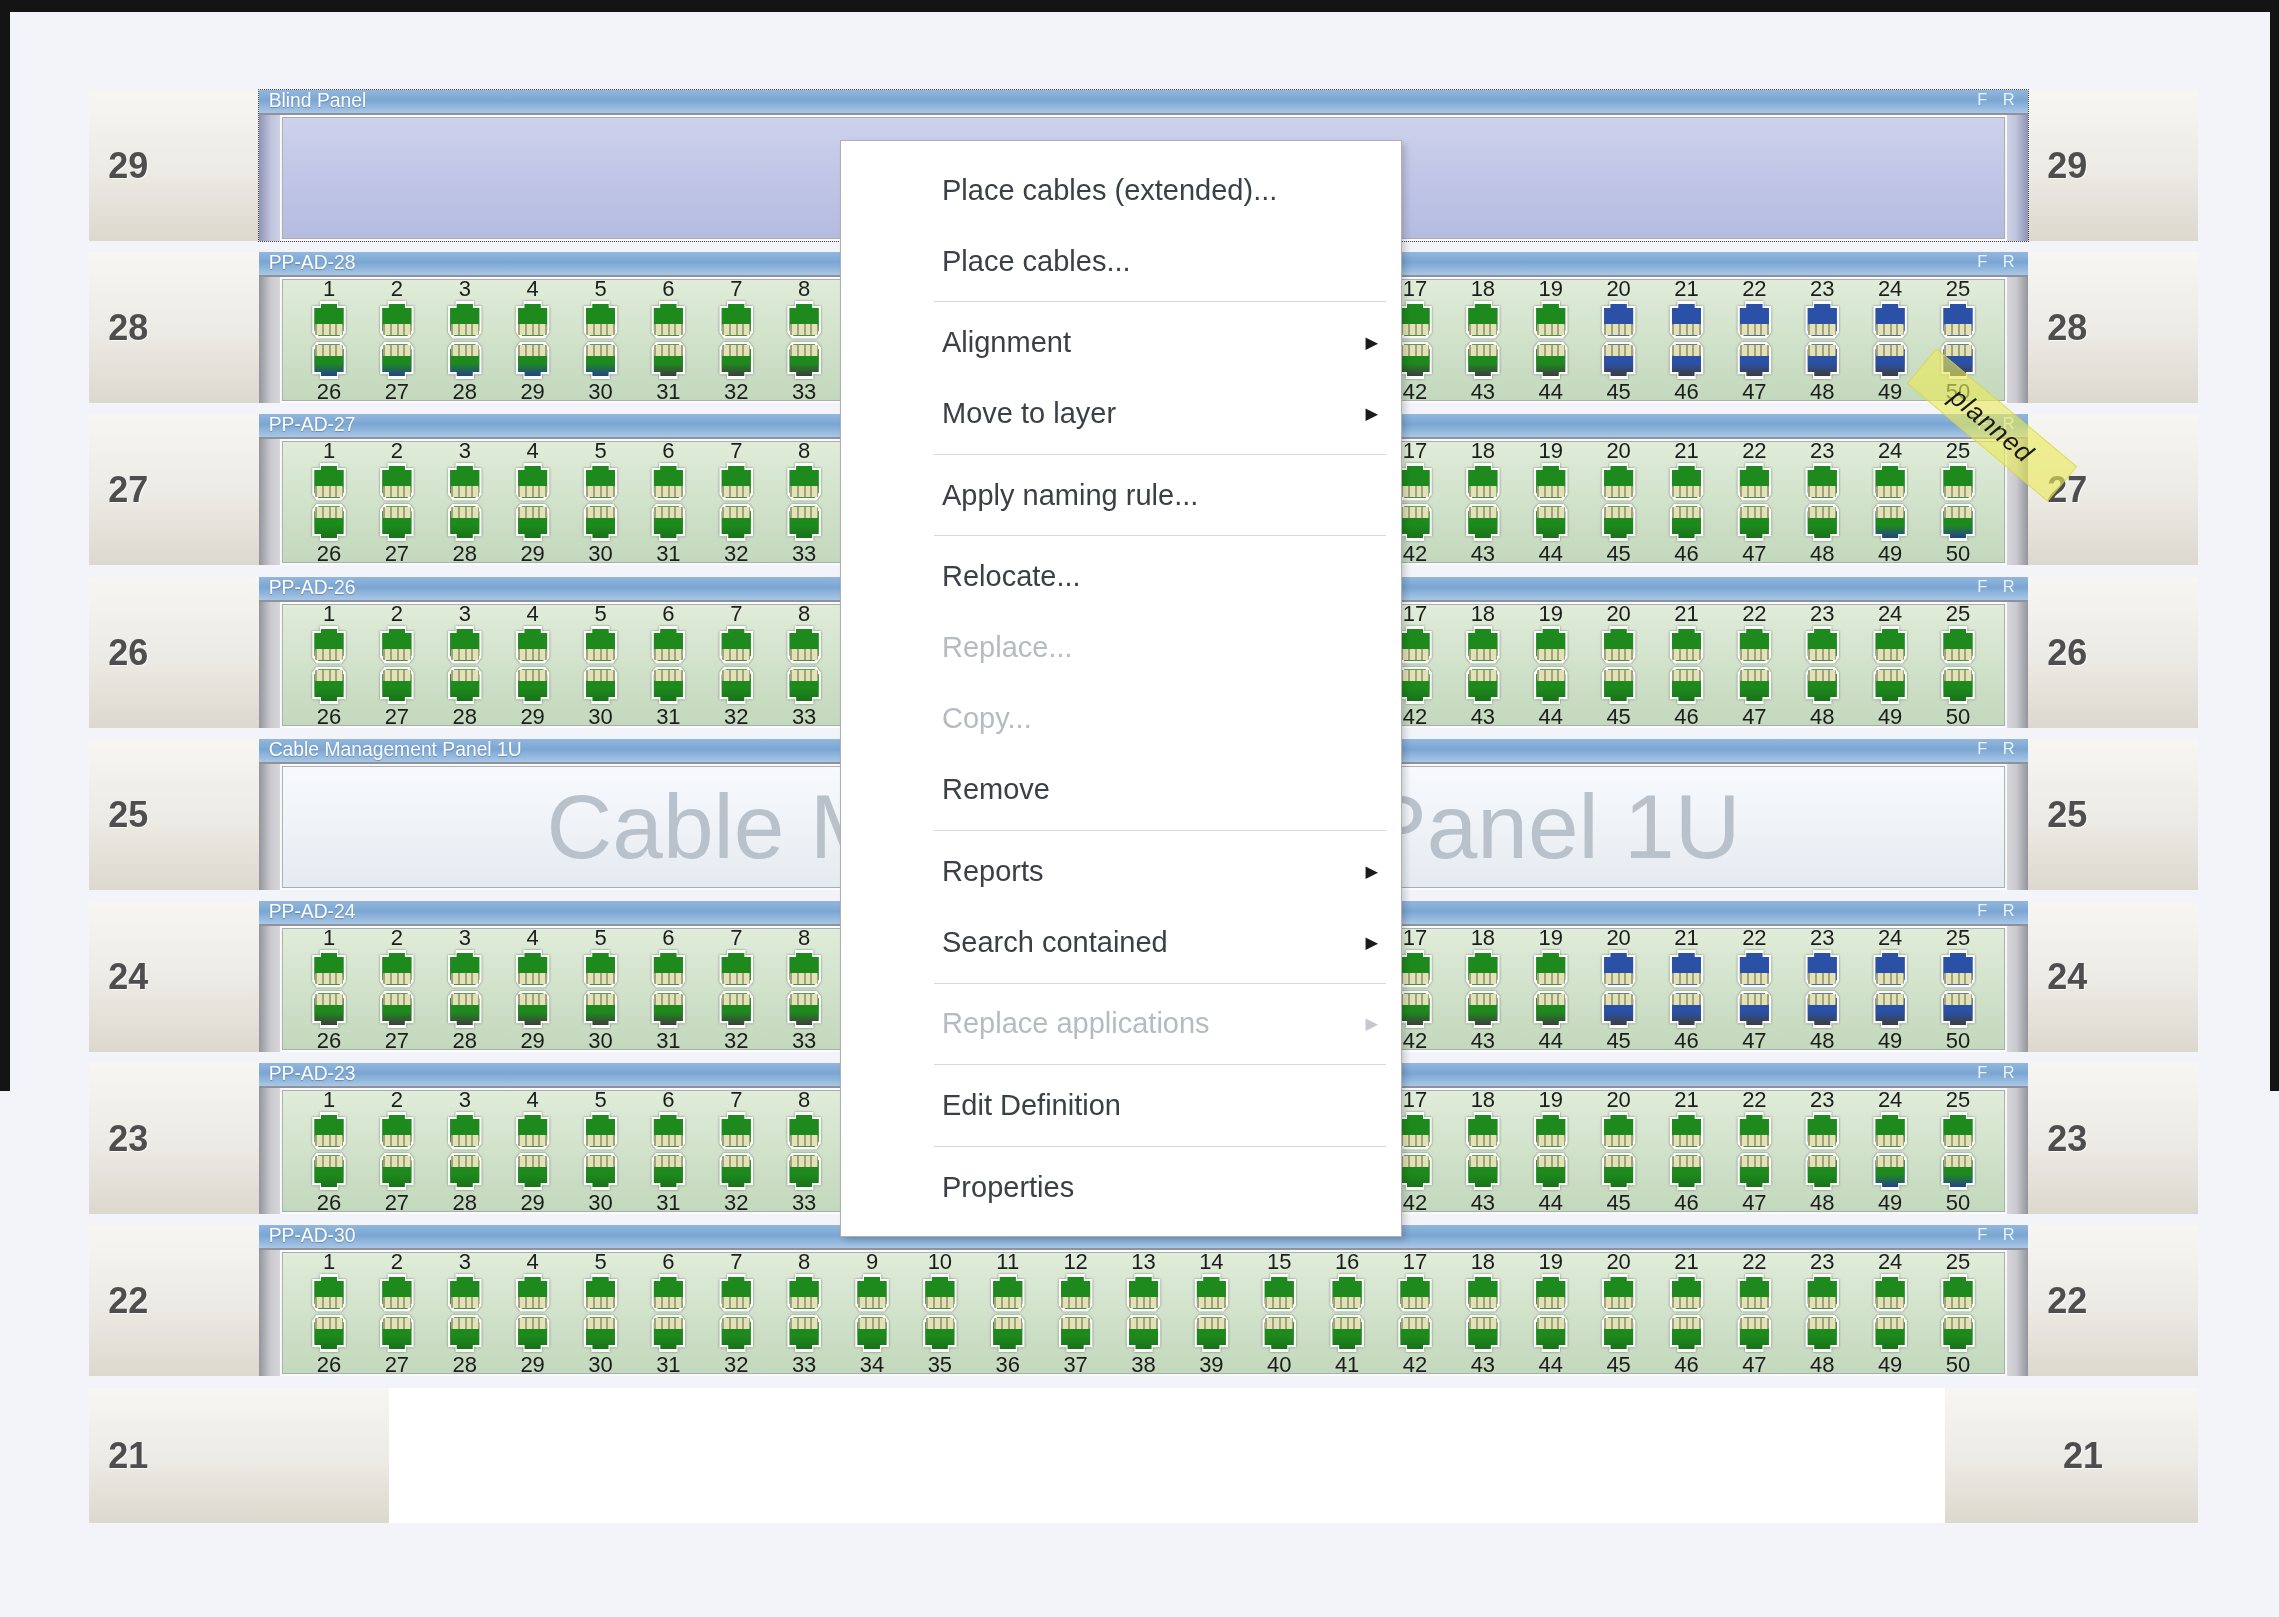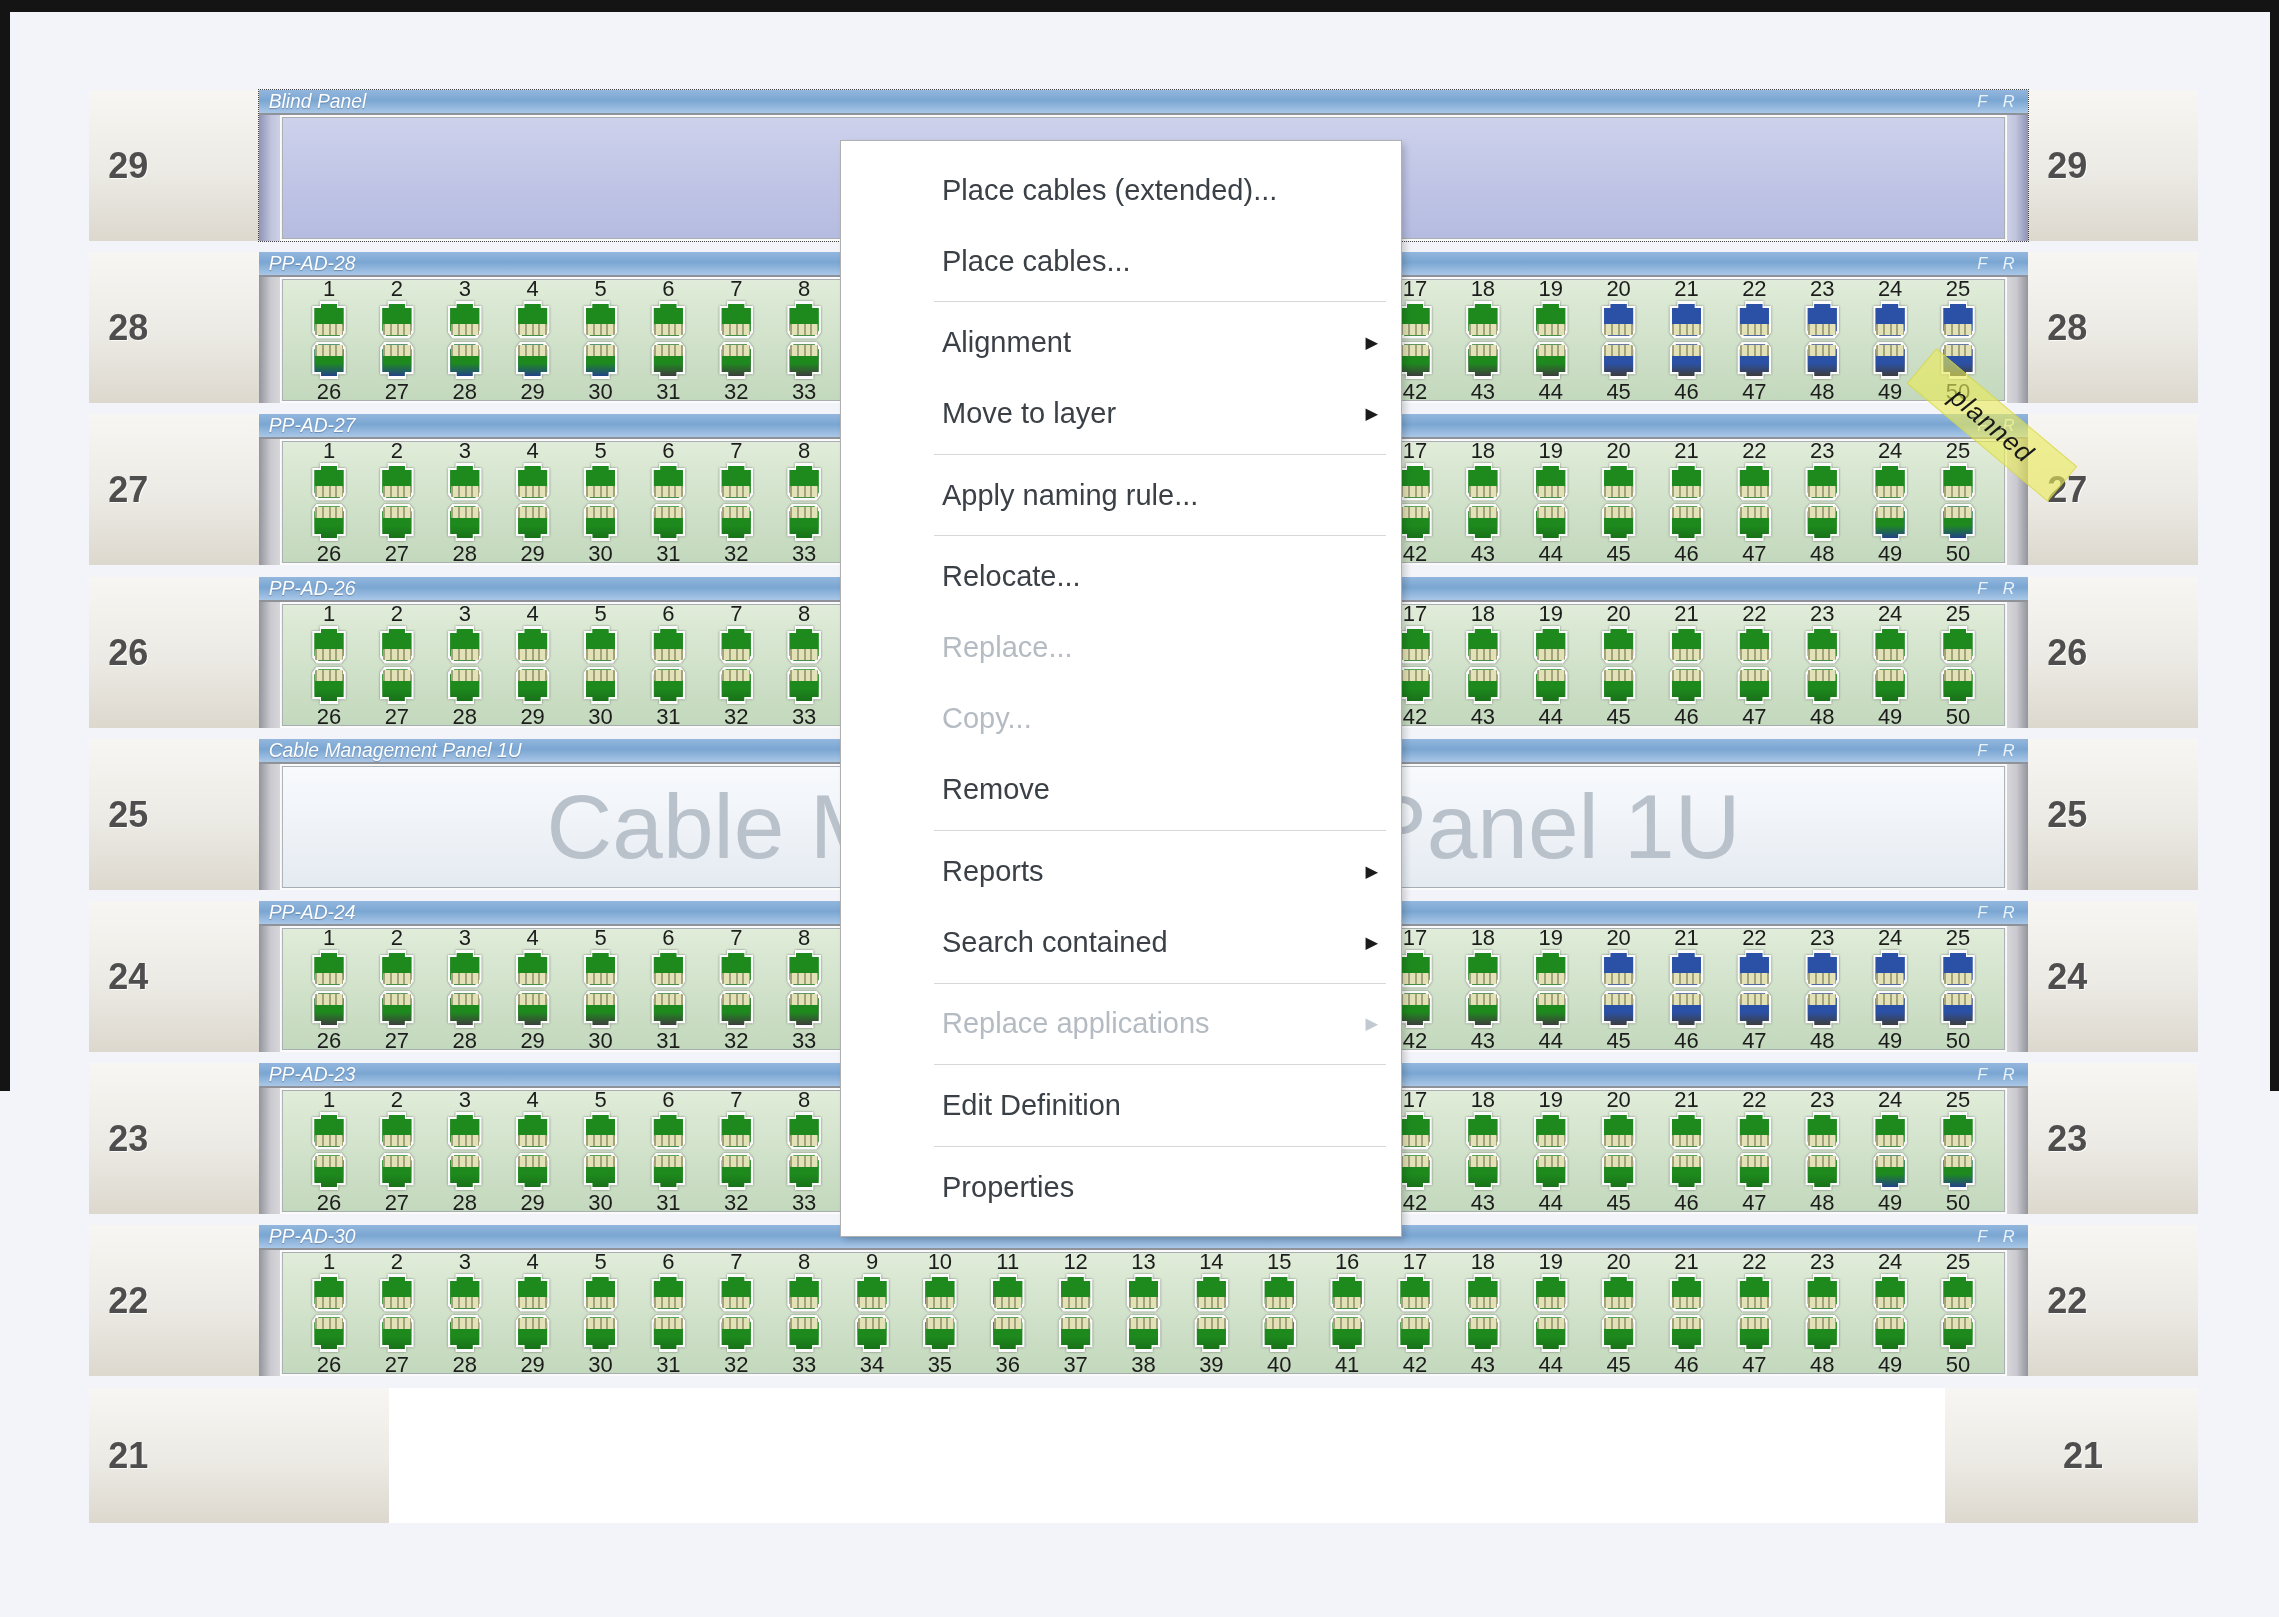--- a/index.html
+++ b/index.html
@@ -26,24 +26,24 @@
   }
   .ucell span{padding-left:19.3px;}
   .ucell.wideL{flex:0 0 300px;width:300px;}
   .ucell.wideR{flex:0 0 253px;width:253px;}
   .ucell.wideR span{padding-left:118px;}
   .empty-slot{flex:1;background:#ffffff;}
 
   .panel{flex:1;display:flex;flex-direction:column;position:relative;}
   .panel.selected{outline:1.9px dotted #3f3f3f;outline-offset:0px;}
   .panel-header{
-    height:25px;flex:0 0 25px;display:flex;align-items:center;justify-content:space-between;
+    height:25px;flex:0 0 25px;display:flex;justify-content:space-between;
     background:linear-gradient(180deg,#93b7de 0%,#7aa6d2 45%,#a9c7e7 100%);
     border-bottom:2.9px solid #8f9399;
-    padding:0 13.5px 0 9.7px;box-sizing:border-box;font-style:italic;
+    padding:0 13.5px 0 9.7px;box-sizing:border-box;
   }
   .panel-title{font-size:19.3px;color:#fdfeff;white-space:nowrap;text-shadow:0 1px 1px rgba(60,80,110,.45);}
   .fr{display:flex;gap:15.4px;font-size:16.4px;color:rgba(243,248,252,.92);}
   .panel-mid{flex:1;display:flex;min-height:0;}
   .ear{flex:0 0 21px;background:linear-gradient(90deg,#94949c 0%,#c9c9cf 55%,#d6d6da 100%);}
   .ear.right{background:linear-gradient(90deg,#d6d6da 0%,#c9c9cf 45%,#94949c 100%);}
   .panel.blind .ear{background:linear-gradient(90deg,#8f94b8 0%,#c1c5dd 60%,#cdd1e6 100%);}
   .panel.blind .ear.right{background:linear-gradient(90deg,#cdd1e6 0%,#c1c5dd 40%,#8f94b8 100%);}
   .panel-body{flex:1;position:relative;overflow:hidden;box-shadow:inset 0 0 0 1.9px #fafbfa, inset 0 0 0 2.9px #a9aeb2;}
   .body-blind{background:linear-gradient(180deg,#ced2ec 0%,#c2c7e7 45%,#b5bbe0 100%);}

